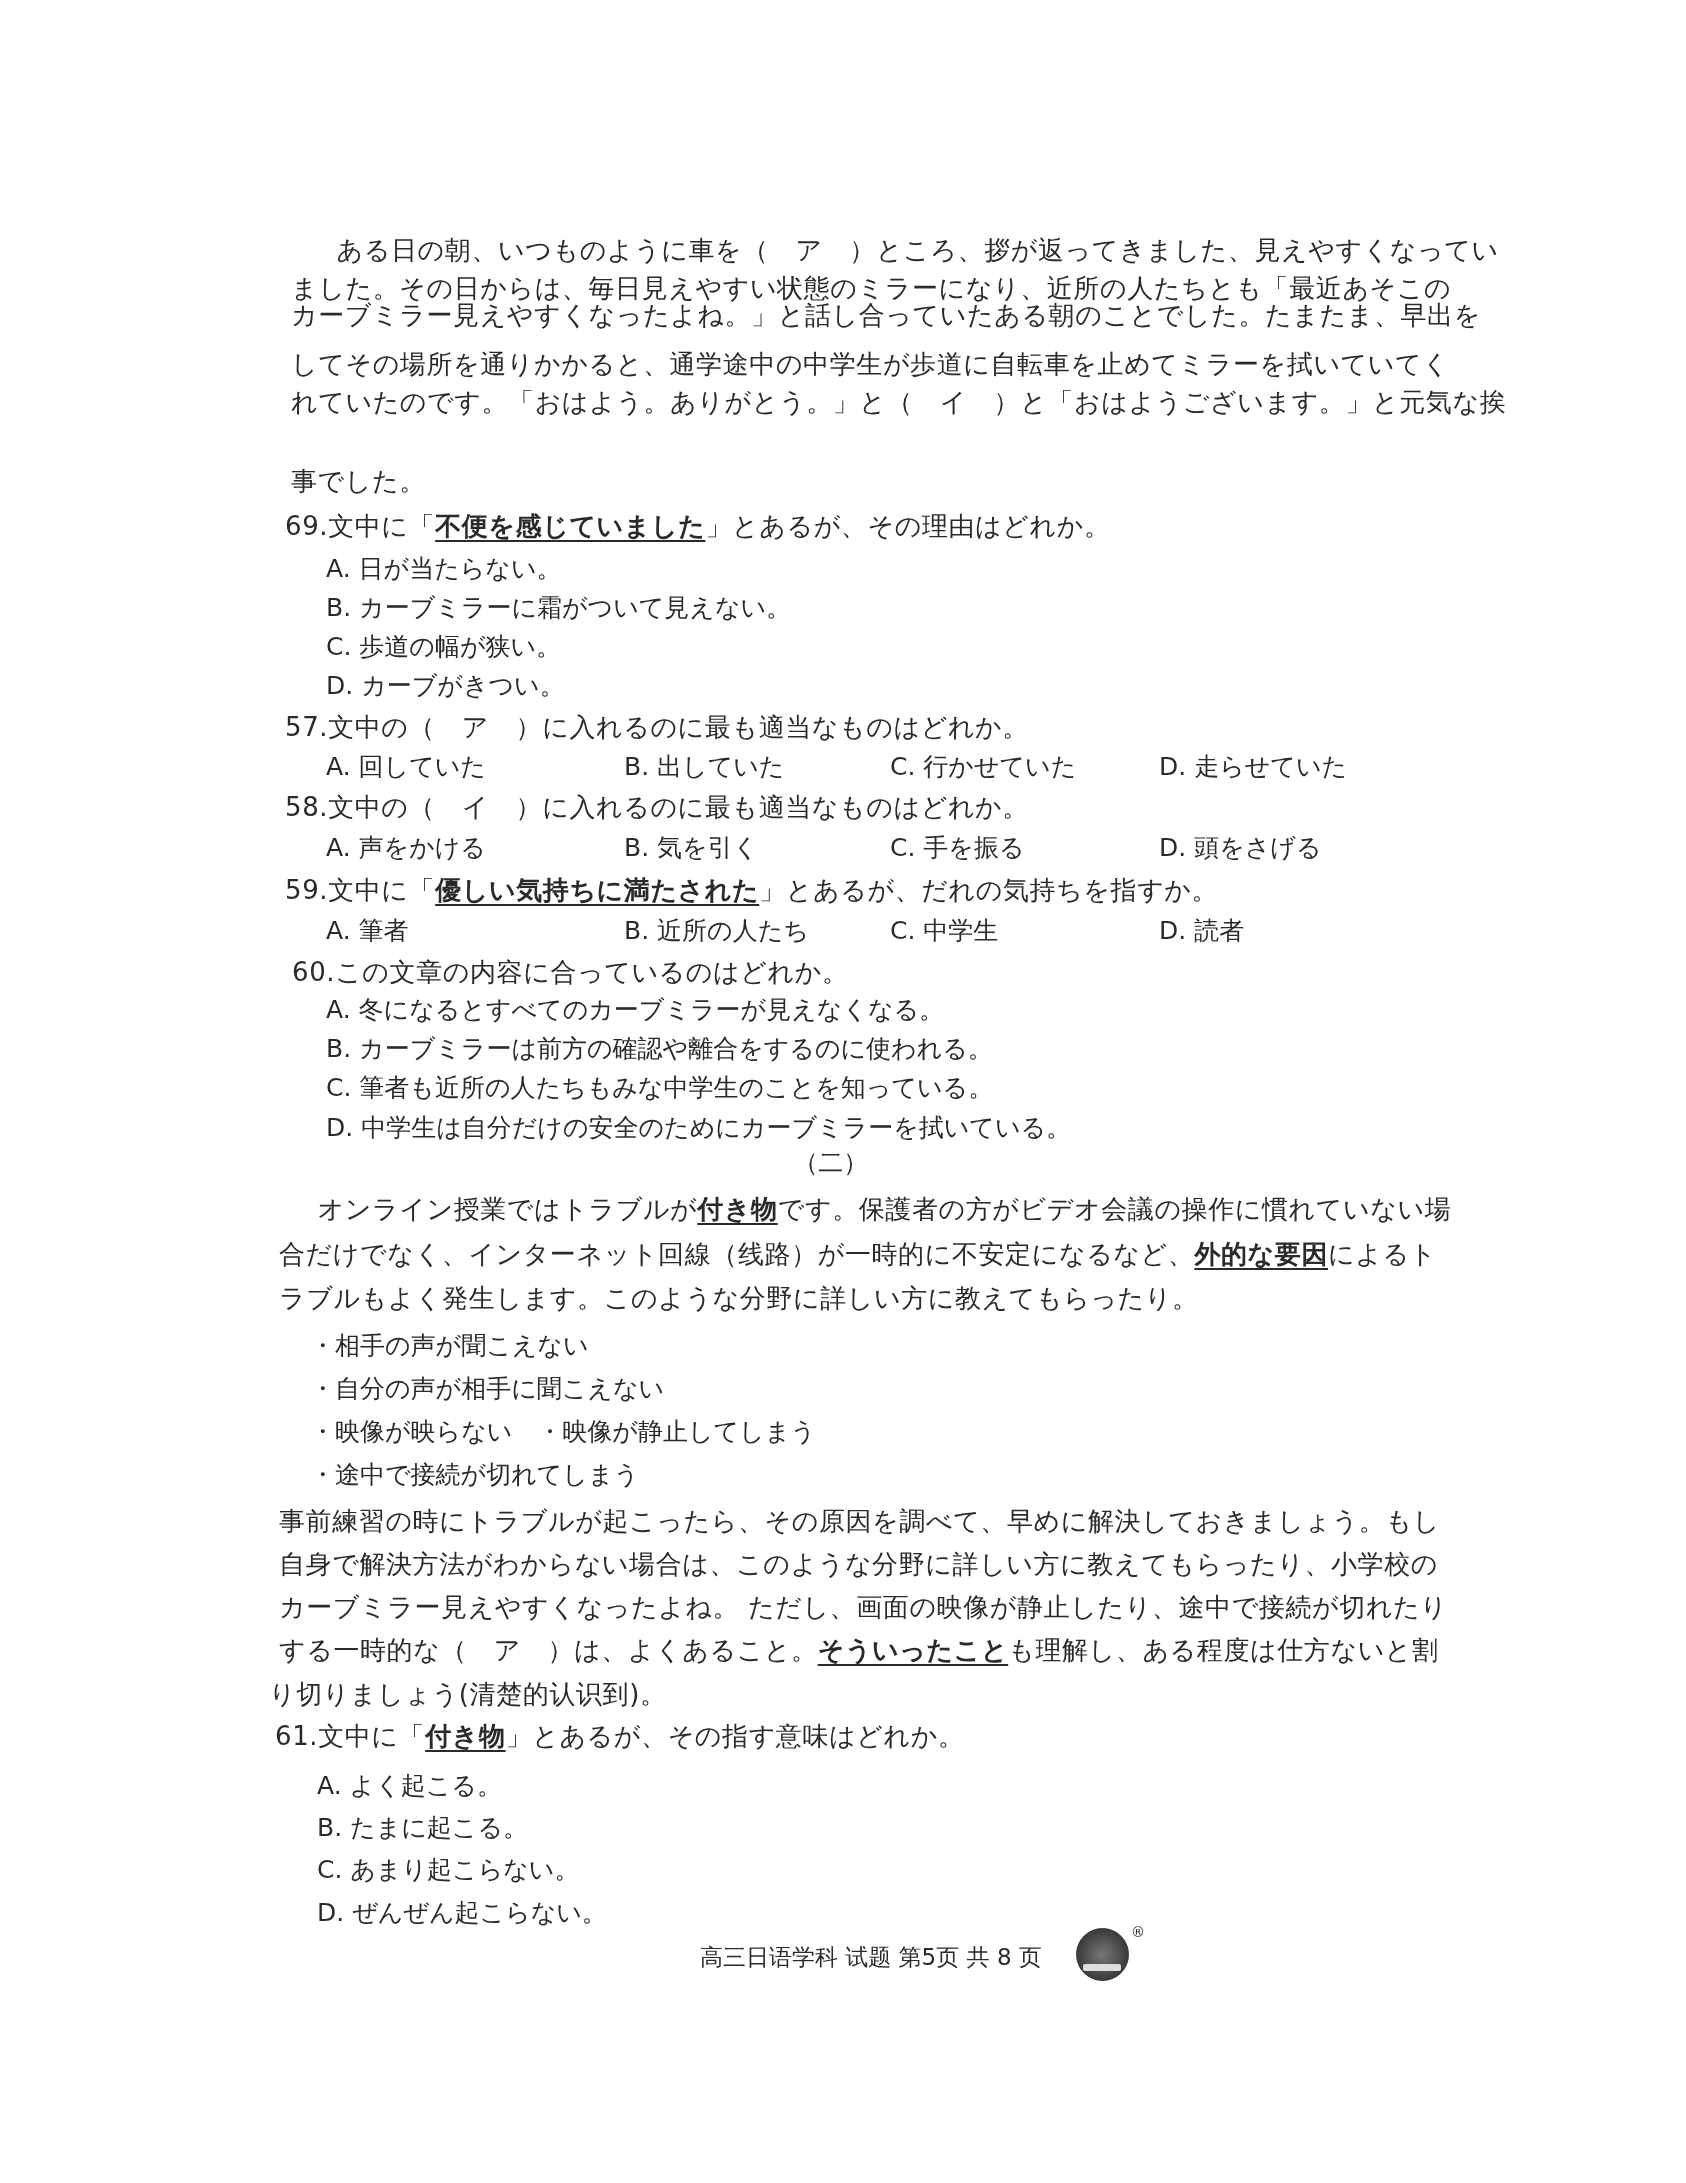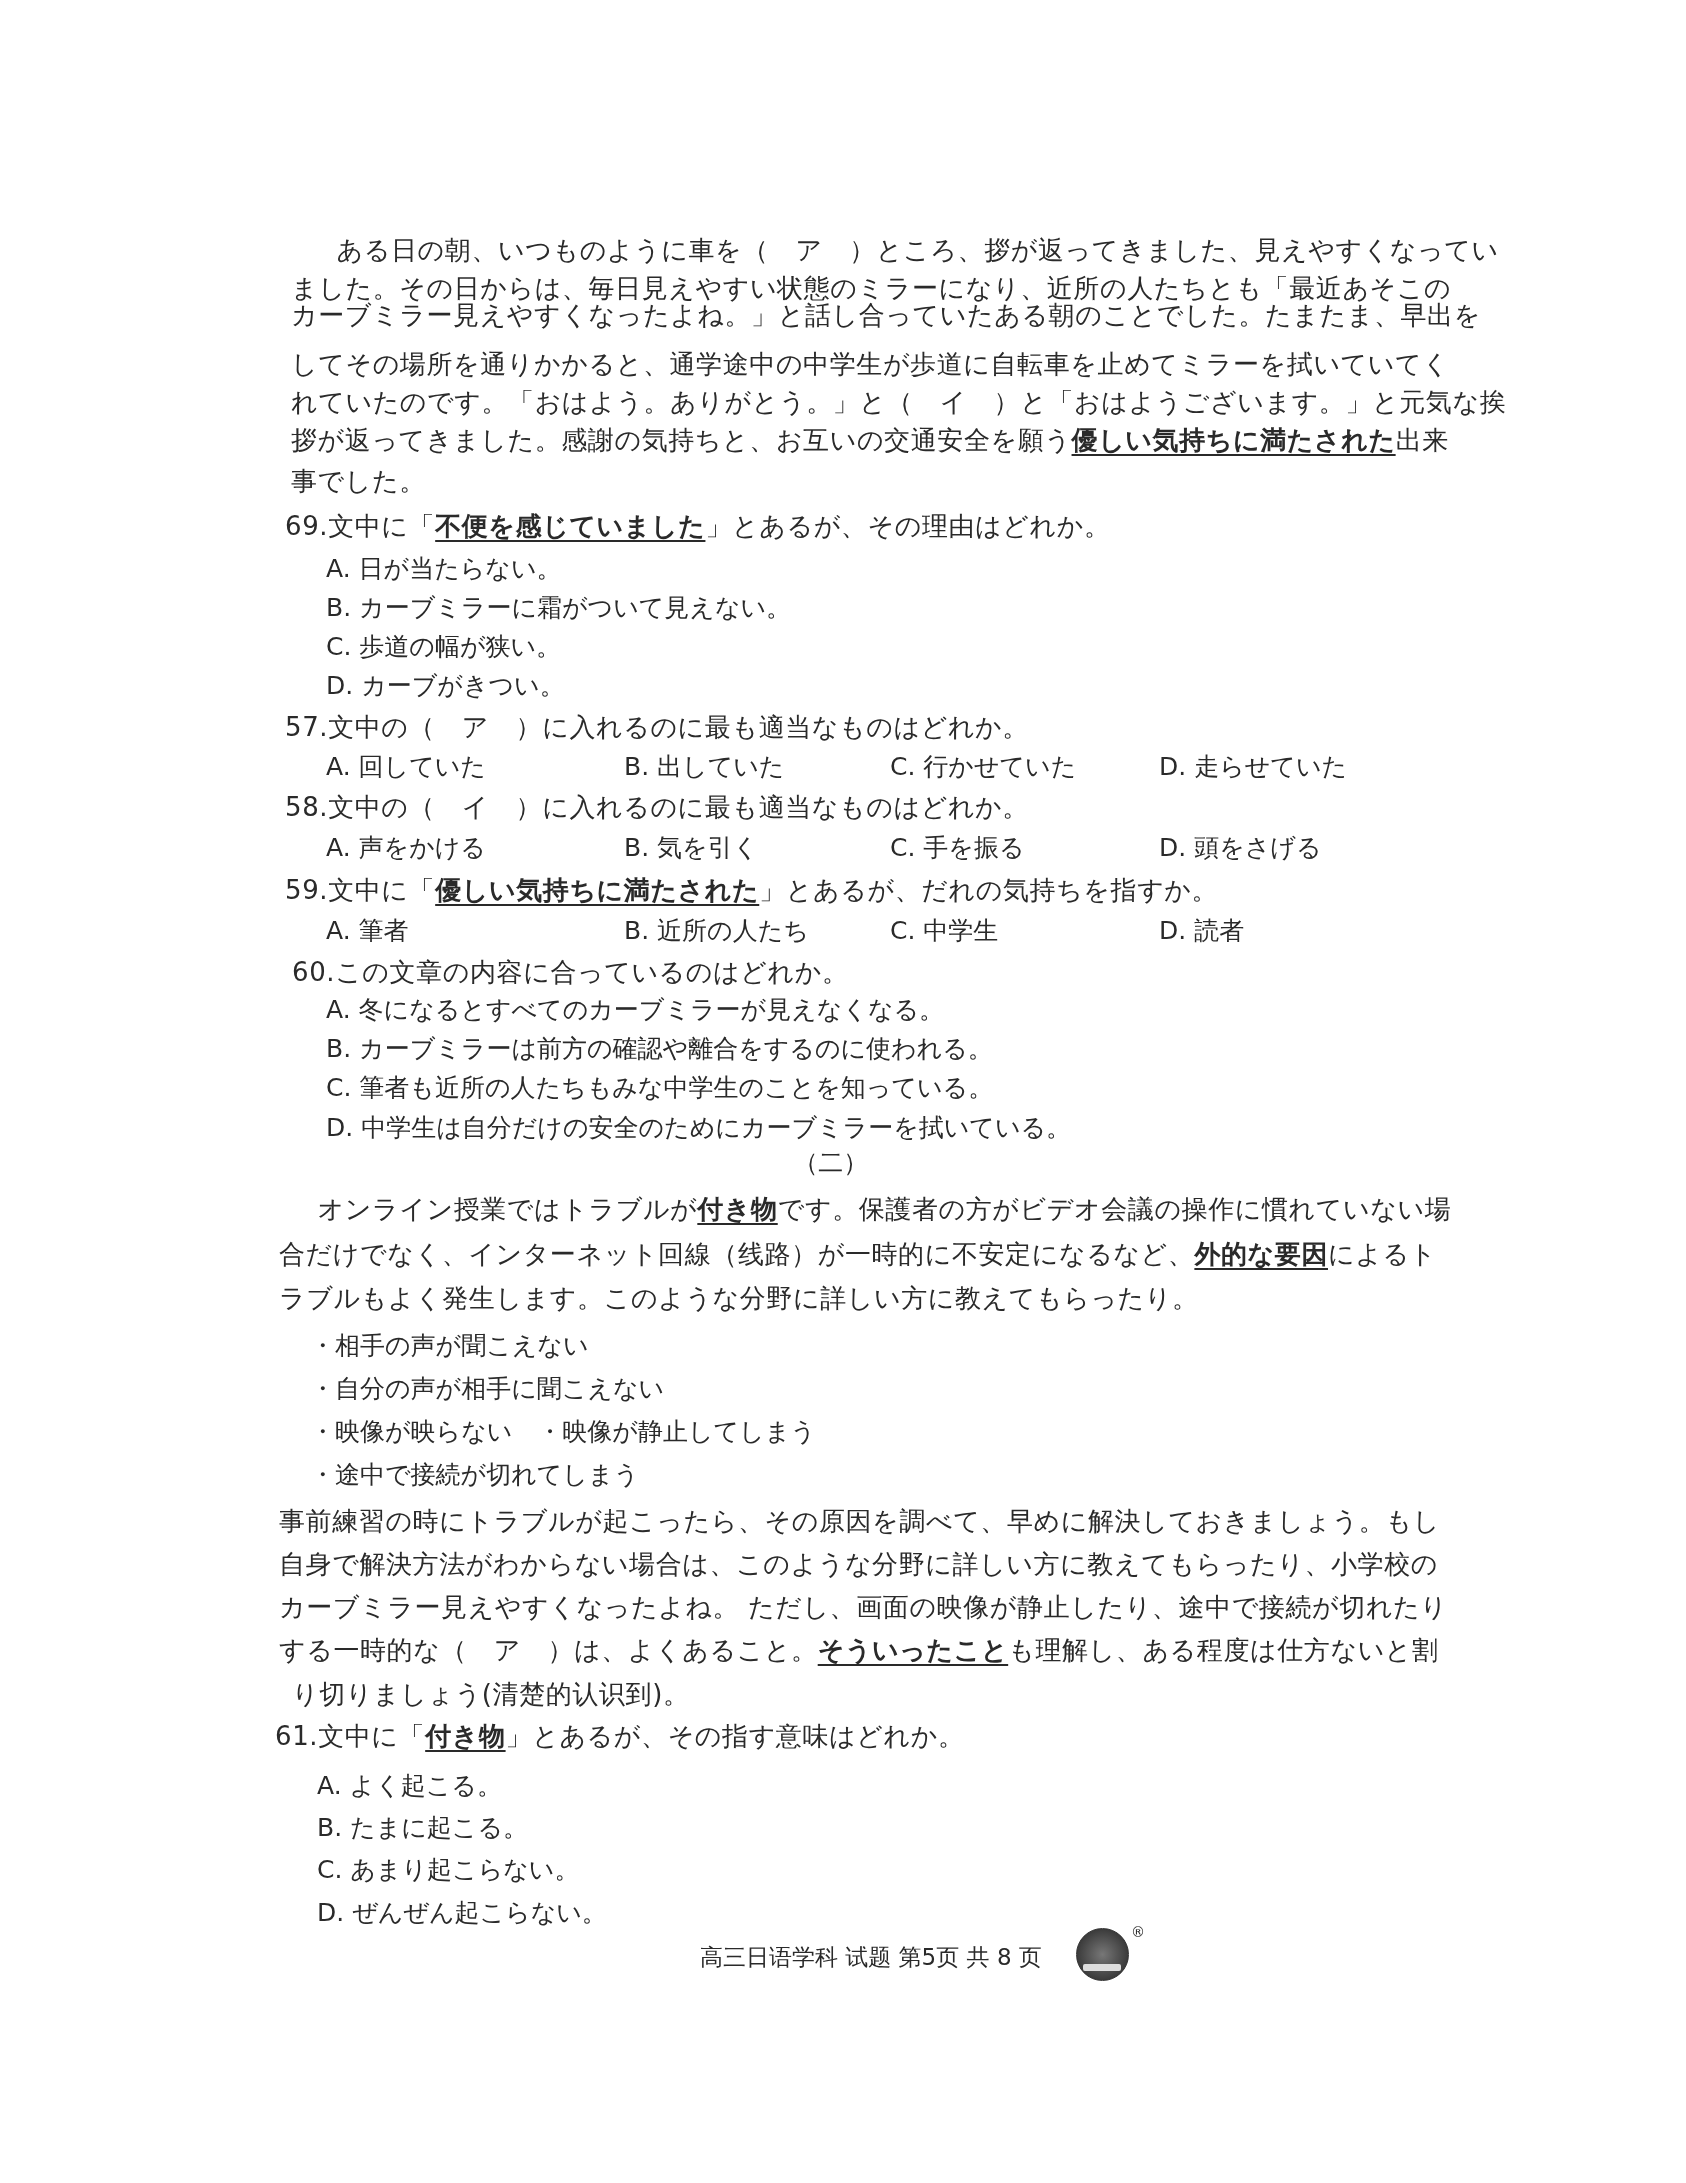--- a/index.html
+++ b/index.html
@@ -18,23 +18,20 @@
 </head>
 <body>
 
 <div class="page">
 
   <div class="line" style="top:231px;left:310px">　ある日の朝、いつものように車を（　ア　）ところ、拶が返ってきました、見えやすくなってい</div>
   <div class="line" style="top:269px">ました。その日からは、毎日見えやすい状態のミラーになり、近所の人たちとも「最近あそこの</div>
   <div class="line" style="top:296px">カーブミラー見えやすくなったよね。」と話し合っていたある朝のことでした。たまたま、早出を</div>
   <div class="line" style="top:345px">してその場所を通りかかると、通学途中の中学生が歩道に自転車を止めてミラーを拭いていてく</div>
   <div class="line" style="top:383px">れていたのです。「おはよう。ありがとう。」と（　イ　）と「おはようございます。」と元気な挨</div>
-  <div class="line" style="top:421px">
-    <span>拶が返ってきました。感謝の気持ちと、お互いの交通安全を願う</span><span class="u">優しい気持ちに満たされた</span><span>出来</span>
-  </div>
   <div class="line" style="top:462px">事でした。</div>
 
   <div class="line" style="top:507px;left:285px">
     <span>69.</span><span>文中に「</span><span class="u">不便を感じていました</span><span>」とあるが、その理由はどれか。</span>
   </div>
   <div class="opt" style="top:550px;left:326px">A. 日が当たらない。</div>
   <div class="opt" style="top:589px;left:326px">B. カーブミラーに霜がついて見えない。</div>
   <div class="opt" style="top:628px;left:326px">C. 歩道の幅が狭い。</div>
   <div class="opt" style="top:667px;left:326px">D. カーブがきつい。</div>
 
@@ -75,21 +72,21 @@
   <div class="opt" style="top:1327px;left:310px">・相手の声が聞こえない</div>
   <div class="opt" style="top:1370px;left:310px">・自分の声が相手に聞こえない</div>
   <div class="opt" style="top:1413px;left:310px">・映像が映らない　・映像が静止してしまう</div>
   <div class="opt" style="top:1456px;left:310px">・途中で接続が切れてしまう</div>
   <div class="line" style="top:1502px;left:279px">事前練習の時にトラブルが起こったら、その原因を調べて、早めに解決しておきましょう。もし</div>
   <div class="line" style="top:1545px;left:279px">自身で解決方法がわからない場合は、このような分野に詳しい方に教えてもらったり、小学校の</div>
   <div class="line" style="top:1588px;left:279px">カーブミラー見えやすくなったよね。 ただし、画面の映像が静止したり、途中で接続が切れたり</div>
   <div class="line" style="top:1631px;left:279px">
     <span>する一時的な（　ア　）は、よくあること。</span><span class="u">そういったこと</span><span>も理解し、ある程度は仕方ないと割</span>
   </div>
-  <div class="line" style="top:1675px;left:292px">り切りましょう(清楚的认识到)。</div>
+  <div class="line" style="top:1675px;left:269px">り切りましょう(清楚的认识到)。</div>
 
   <div class="line" style="top:1717px;left:275px">
     <span>61.</span><span>文中に「</span><span class="u">付き物</span><span>」とあるが、その指す意味はどれか。</span>
   </div>
   <div class="opt" style="top:1767px;left:317px">A. よく起こる。</div>
   <div class="opt" style="top:1809px;left:317px">B. たまに起こる。</div>
   <div class="opt" style="top:1851px;left:317px">C. あまり起こらない。</div>
   <div class="opt" style="top:1894px;left:317px">D. ぜんぜん起こらない。</div>
 
   <div class="opt" style="top:1938px;left:700px;font-size:23px">高三日语学科 试题 第5页 共 8 页</div>

